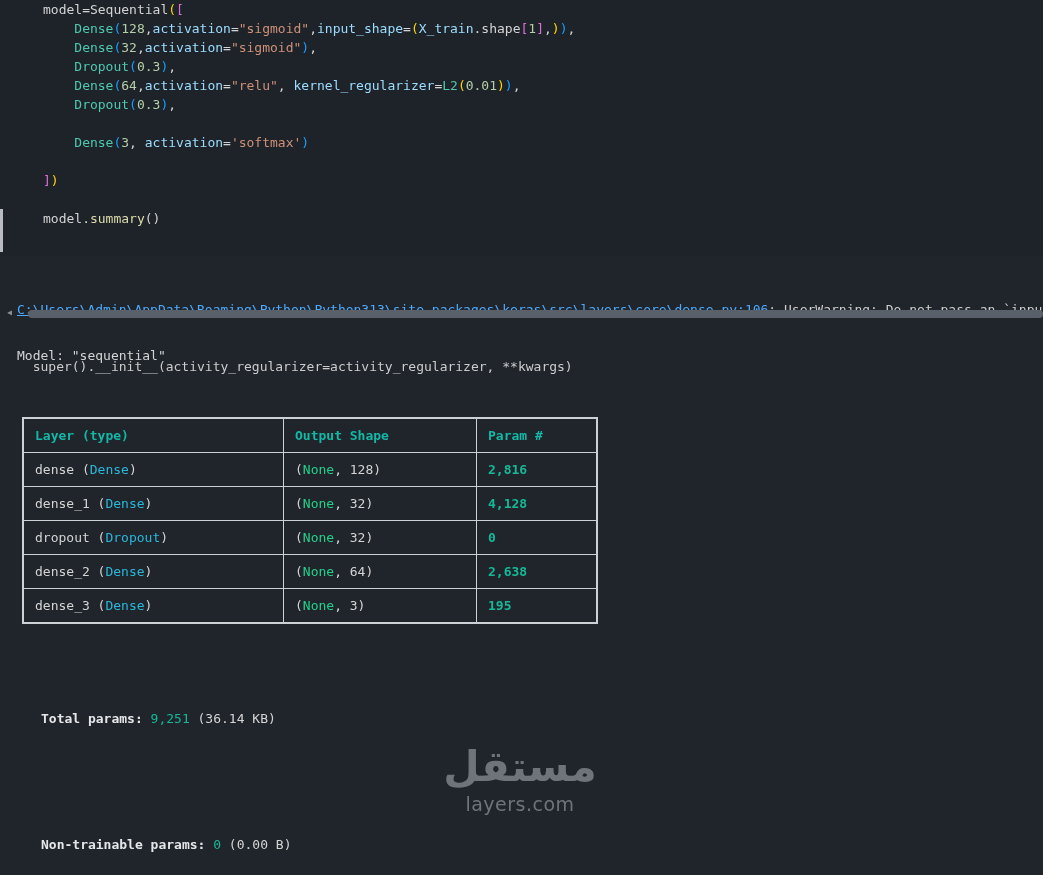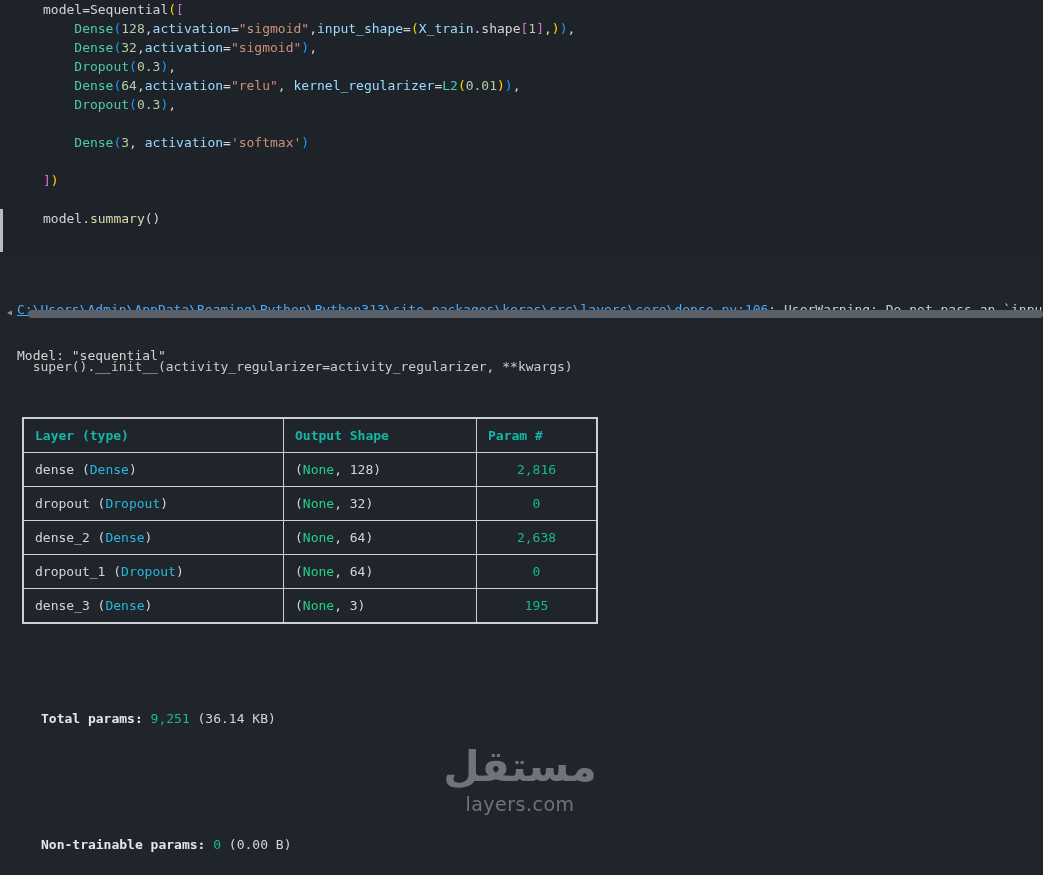--- a/index.html
+++ b/index.html
@@ -33,21 +33,21 @@
   
   .model-title{position:absolute;top:346px;left:17px;line-height:19px;color:#d4d4d4;}
   table.summary{position:absolute;top:417px;left:22px;border-collapse:collapse;
     font-family:"DejaVu Sans Mono","Liberation Mono",monospace;font-size:13px;color:#d4d4d4;
     border:2px solid #ccd1d5;}
   table.summary th,table.summary td{border:1px solid #ccd1d5;padding:0 11px;height:33px;}
   table.summary th{font-weight:bold;color:#14b8a6;text-align:left;}
   .col-layer{width:237px;}
   .col-shape{width:170px;}
   .col-param{width:97px;}
-  th.col-param, td.param-cell{text-align:center;}
+  th.col-param, td.param-cell{text-align:left;font-weight:bold;}
   .type-name{color:#29b8db;}
   .none-kw{color:#23d18b;}
   .param-num{color:#17b897;}
   
   .param-line{position:absolute;left:25px;line-height:19px;white-space:pre;margin-left:16px;}
   .param-line .lbl{font-weight:bold;color:#e4e6e8;}
   .pl-total{top:709px;}
   .pl-trainable{top:772px;}
   .pl-nontrainable{top:835px;}
   
@@ -86,33 +86,33 @@
         <th class="col-param">Param #</th>
       </tr>
     </thead>
     <tbody id="table-body">
         <tr>
           <td><span>dense (</span><span class="type-name">Dense</span><span>)</span></td>
           <td><span>(</span><span class="none-kw">None</span><span>, 128)</span></td>
           <td class="param-cell"><span class="param-num">2,816</span></td>
         </tr>
         <tr>
+          <td><span>dense_1 (</span><span class="type-name">Dense</span><span>)</span></td>
+          <td><span>(</span><span class="none-kw">None</span><span>, 32)</span></td>
+          <td class="param-cell"><span class="param-num">4,128</span></td>
+        </tr>
+        <tr>
           <td><span>dropout (</span><span class="type-name">Dropout</span><span>)</span></td>
           <td><span>(</span><span class="none-kw">None</span><span>, 32)</span></td>
           <td class="param-cell"><span class="param-num">0</span></td>
         </tr>
         <tr>
           <td><span>dense_2 (</span><span class="type-name">Dense</span><span>)</span></td>
           <td><span>(</span><span class="none-kw">None</span><span>, 64)</span></td>
           <td class="param-cell"><span class="param-num">2,638</span></td>
-        </tr>
-        <tr>
-          <td><span>dropout_1 (</span><span class="type-name">Dropout</span><span>)</span></td>
-          <td><span>(</span><span class="none-kw">None</span><span>, 64)</span></td>
-          <td class="param-cell"><span class="param-num">0</span></td>
         </tr>
         <tr>
           <td><span>dense_3 (</span><span class="type-name">Dense</span><span>)</span></td>
           <td><span>(</span><span class="none-kw">None</span><span>, 3)</span></td>
           <td class="param-cell"><span class="param-num">195</span></td>
         </tr>
       </tbody>
   </table>
 
   <div class="param-line pl-total"><span class="lbl">Total params: </span><span class="param-num">9,251</span><span> (36.14 KB)</span></div>

